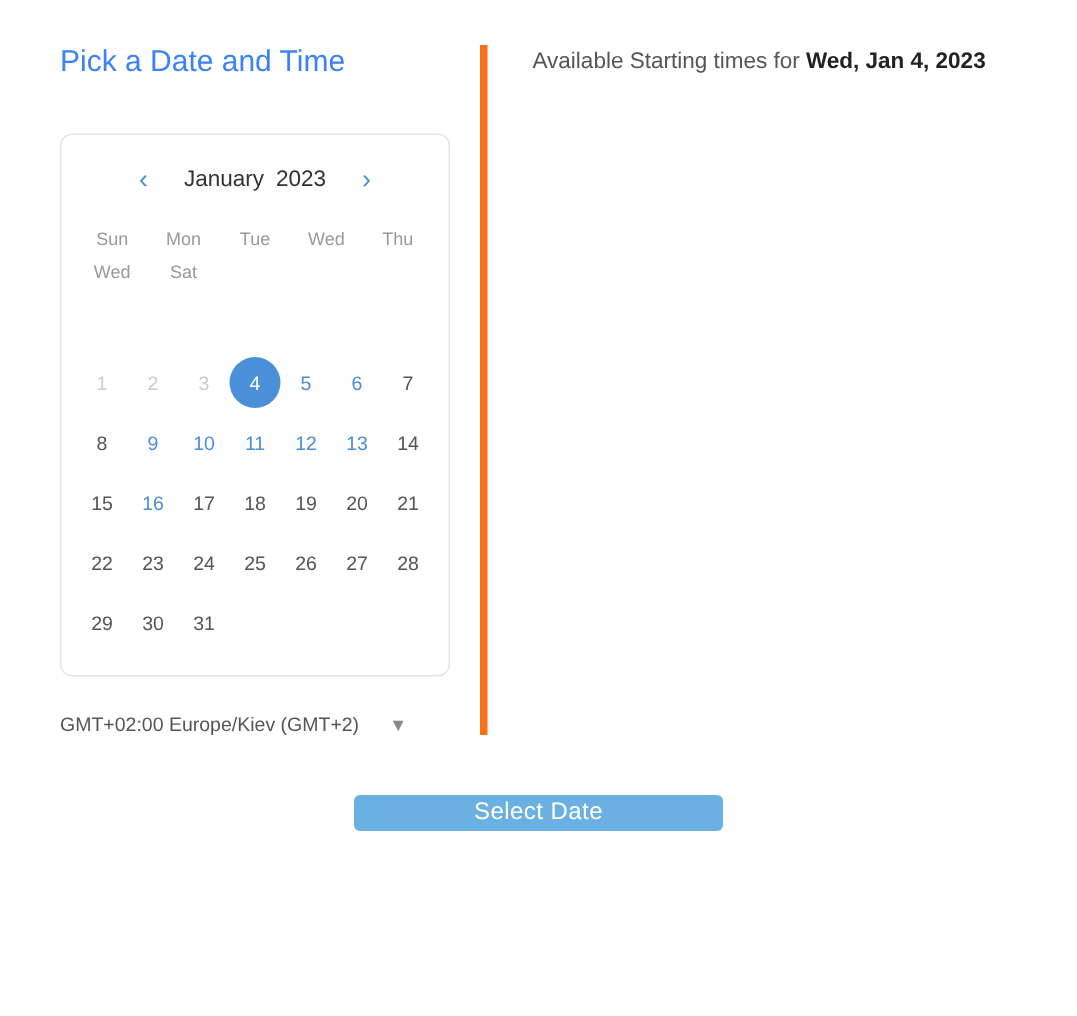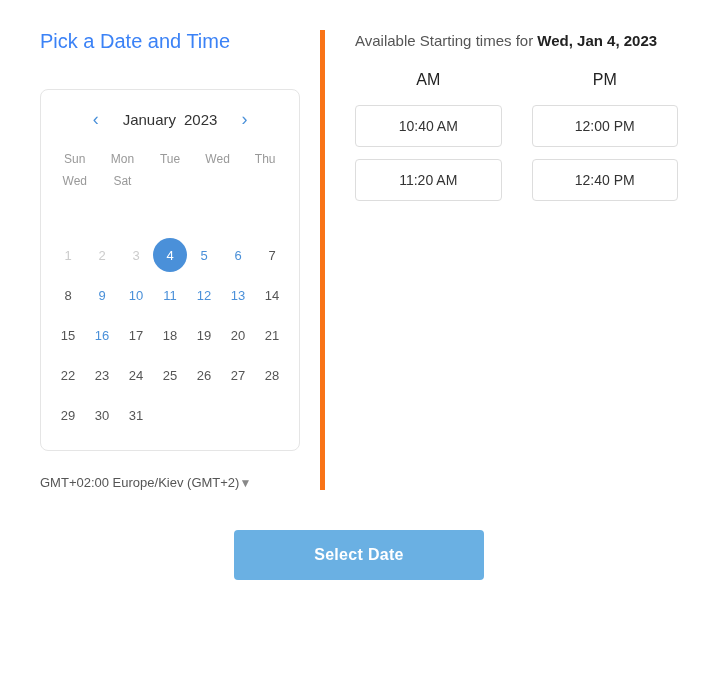--- a/index.html
+++ b/index.html
@@ -116,21 +116,21 @@
     }
     .day-cell.muted {
       color: #ccc;
       cursor: default;
     }
     
     .timezone-section {
       margin-top: 24px;
       display: flex;
       align-items: center;
-      gap: 0;
+      gap: 20px;
       cursor: pointer;
     }
     .timezone-text {
       font-size: 13px;
       color: #555;
     }
     .timezone-arrow {
       font-size: 12px;
       color: #888;
     }
@@ -165,25 +165,24 @@
       display: flex;
       justify-content: center;
       margin-top: 40px;
       padding-bottom: 20px;
     }
     .select-date-btn {
       background: #6ab0e3;
       color: #fff;
       border: none;
       border-radius: 4px;
-      padding: 16px 80px;
+      padding: 3px 80px;
       font-size: 16px;
       cursor: pointer;
       letter-spacing: 0.3px;
-      font-weight: bold;
     }
     .calendar-wrapper {
       border: 1px solid #e5e5e5;
       border-radius: 8px;
       padding: 16px 10px;
     }
   </style>
 </head>
 <body>
 
@@ -260,35 +259,19 @@
       <div class="timezone-section">
         <span class="timezone-text">GMT+02:00 Europe/Kiev (GMT+2)</span>
         <span class="timezone-arrow">▼</span>
       </div>
     </div>
 
     <div class="right-panel">
       <div class="available-title">
         <span>Available Starting times for </span><strong>Wed, Jan 4, 2023</strong>
       </div>
-      <div class="time-columns">
-        <div class="time-column">
-          <div class="time-column-header">AM</div>
-          <div id="am-slots-container">
-              <div class="time-slot">10:40 AM</div>
-              <div class="time-slot">11:20 AM</div>
-            </div>
-        </div>
-        <div class="time-column">
-          <div class="time-column-header">PM</div>
-          <div id="pm-slots-container">
-              <div class="time-slot">12:00 PM</div>
-              <div class="time-slot">12:40 PM</div>
-            </div>
-        </div>
-      </div>
     </div>
   </div>
 
   <div class="footer">
     <button class="select-date-btn">Select Date</button>
   </div>
 </div>
 
 </body></html>

